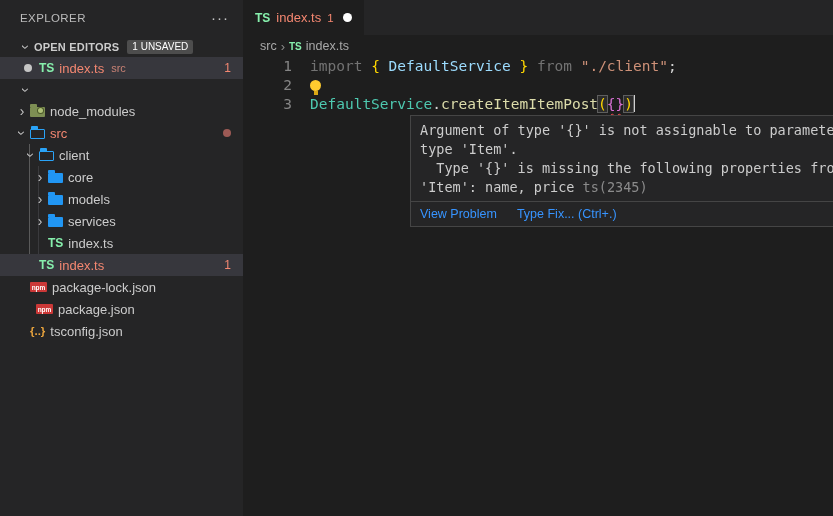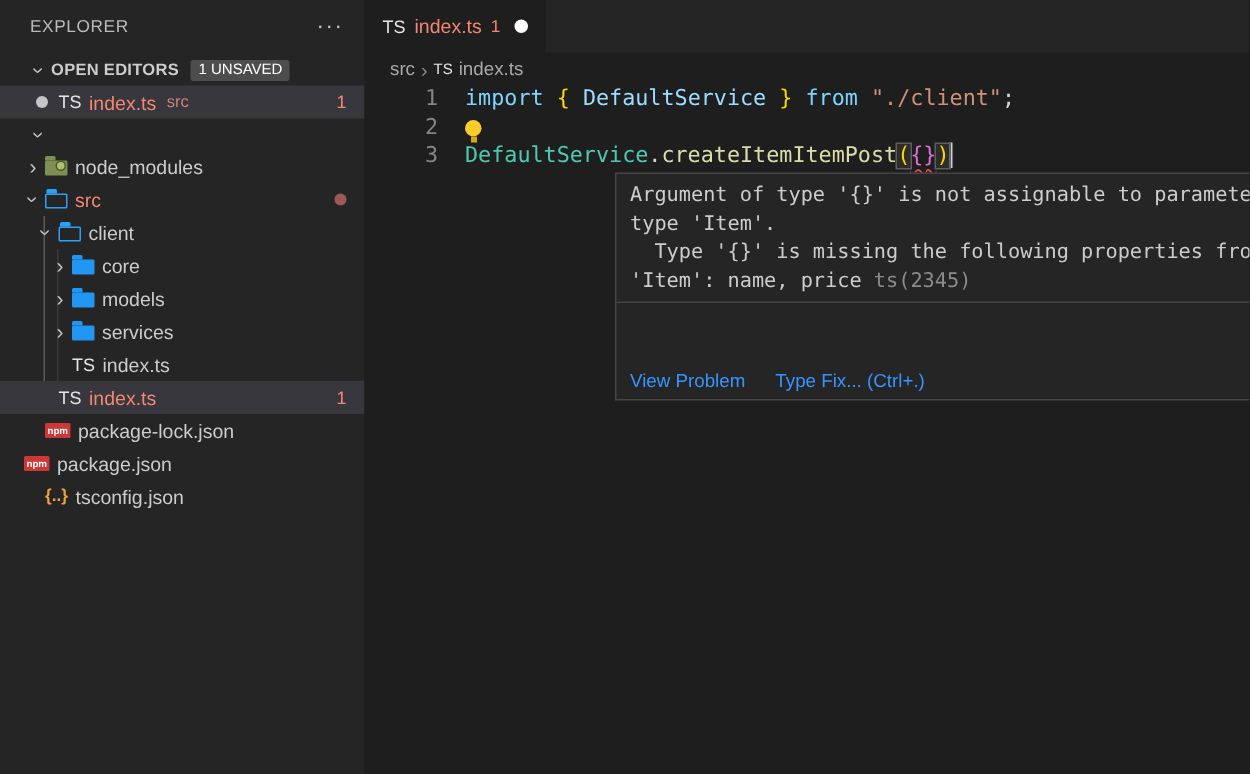--- a/index.html
+++ b/index.html
@@ -32,21 +32,21 @@
   .mod-dot { width:8px; height:8px; border-radius:50%; background:#c5c5c5; flex:none; }
   .mod-dot.dark { background:#9d5a55; margin-left:auto; margin-right:12px; }
   .oe-row { padding-left:24px; }
   .oe-row .mod-dot { margin-right:7px; }
 
   .tree { position:relative; }
   .guide { position:absolute; width:1px; background:#5a5a5a; }
   .guide.faint { background:#3a3a3d; }
 
   
-  .icon-ts { display:inline-block; font-weight:400; font-size:12px; color:#e5e5e5; flex:none;
+  .icon-ts { display:inline-block; font-weight:700; font-size:12px; color:#86efac; flex:none;
              font-family:"Liberation Sans",sans-serif; }
   .icon-ts.small { font-size:10px; }
   .icon-npm { display:inline-flex; align-items:center; justify-content:center; width:17px; height:10px;
               background:#cb3837; color:#ffffff; font-size:6.5px; font-weight:700; border-radius:1px; flex:none; }
   .icon-braces { display:inline-block; color:#e8a33d; font-weight:700; font-size:11.5px; flex:none; }
   .fold { position:relative; display:inline-block; width:15px; height:10px; border-radius:1px;
           background:var(--fc,#2196f3); margin-top:1px; flex:none; }
   .fold::before { content:""; position:absolute; left:0; top:-3px; width:7px; height:3px;
                   border-radius:1px 1px 0 0; background:inherit; }
   .fold.outline { background:transparent; border:1.5px solid var(--fc); width:15px; height:10px; }
@@ -64,21 +64,21 @@
 
   .breadcrumb { height:22px; display:flex; align-items:center; padding-left:17px; font-size:12.5px; color:#a9a9a9; }
   .bc-sep { margin:0 4px; color:#8a8a8a; font-size:13px; }
   .breadcrumb .icon-ts { margin-right:4px; }
   .bc-item { cursor:pointer; }
 
   .code { font-family:"DejaVu Sans Mono", monospace; font-size:14.5px; }
   .code-line { height:19px; line-height:19px; display:flex; white-space:pre; }
   .ln { width:49px; text-align:right; color:#858585; flex:none; }
   .lc { padding-left:18px; }
-  .tok.kw  { color:#7dd3fc;margin-top:44px; }
+  .tok.kw  { color:#737373;margin-top:44px; }
   .tok.var { color:#9cdcfe; }
   .tok.cls { color:#4ec9b0; }
   .tok.fn  { color:#dcdcaa; }
   .tok.str { color:#ce9178; }
   .tok.pl  { color:#d4d4d4; }
   .tok.br1 { color:#ffd700; }
   .tok.br2 { color:#da70d6; }
   .tok.match { outline:1px solid #5e5e5e; background:rgba(110,110,110,.18); }
   .tok.sq { text-decoration:underline; text-decoration-style:wavy; text-decoration-color:#f14c4c;
             text-decoration-thickness:1px; text-underline-offset:4px; }
@@ -90,21 +90,21 @@
 
   
   .hover { position:absolute; left:167px; top:115px; width:489px; background:#252526;
            border:1px solid #454545; z-index:5; }
   .hover-content { padding:5px 9px 4px 9px; }
   .hline { font-family:"DejaVu Sans Mono", monospace; font-size:13.5px; line-height:19px;
            white-space:pre; color:#cccccc; }
   .tok.msg { color:#cccccc; }
   .tok.dim { color:#8b8b8b;text-align:center; }
   .hover-actions { border-top:1px solid #454545; padding:5px 9px; display:flex; gap:20px; }
-  .hact { color:#3794ff; font-size:12.5px; cursor:pointer;margin-top:40px; }
+  .hact { color:#3794ff; font-size:12.5px; cursor:pointer; }
 </style>
 </head>
 <body>
 
 <div class="window">
 
   <aside class="sidebar">
     <div class="sb-header">
       <span class="sb-title">EXPLORER</span>
       <span class="more">···</span>
@@ -171,21 +171,21 @@
           <span class="chev-space"></span>
           <span class="icon-ts">TS</span>
           <span class="lbl err">index.ts</span>
           <span class="err-badge">1</span>
         </div>
         <div class="row tree-row" style="padding-left: 14px;">
           <span class="chev-space"></span>
           <span class="icon-npm">npm</span>
           <span class="lbl">package-lock.json</span>
         </div>
-        <div class="row tree-row" style="padding-left: 0;">
+        <div class="row tree-row" style="padding-left: 20px;">
           <span class="chev-space"></span>
           <span class="icon-npm">npm</span>
           <span class="lbl">package.json</span>
         </div>
         <div class="row tree-row" style="padding-left: 14px;">
           <span class="chev-space"></span>
           <span class="icon-braces">{..}</span>
           <span class="lbl">tsconfig.json</span>
         </div>
       </div>

